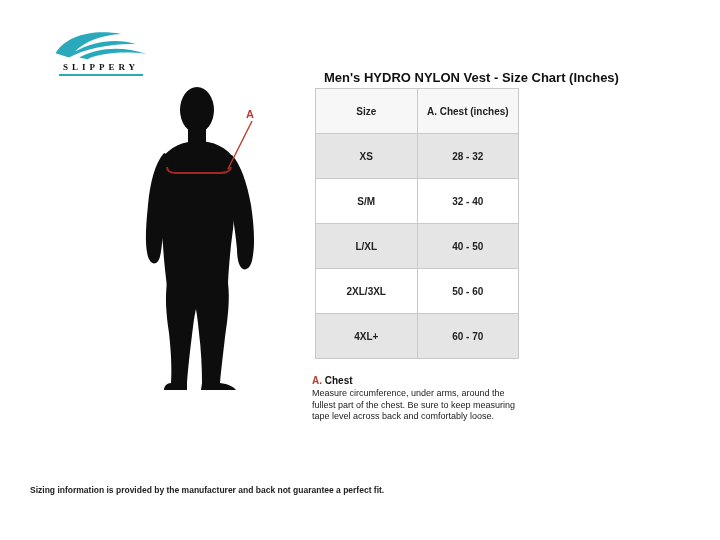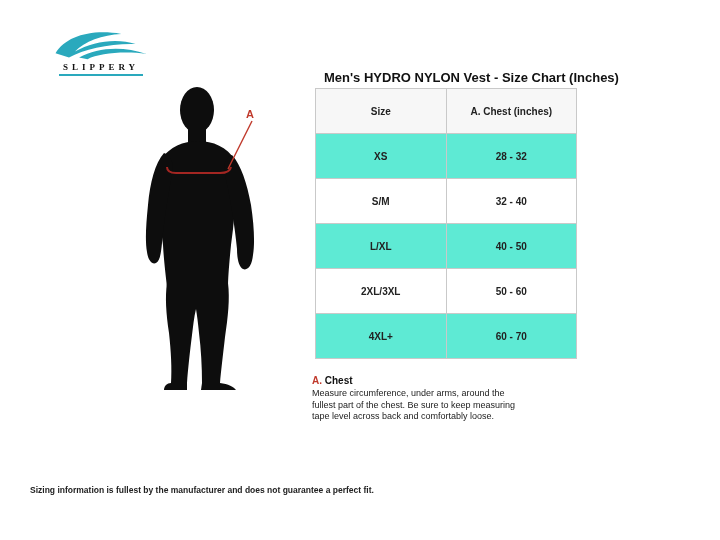--- a/index.html
+++ b/index.html
@@ -15,29 +15,29 @@
   
   .figure{position:absolute;left:140px;top:85px;width:120px;height:310px;}
   .fig-label{font-family:"Liberation Sans", sans-serif;font-size:11px;font-weight:bold;}
   
   .title{
     position:absolute;left:312px;top:58px;margin:12px;
     font-size:13px;font-weight:bold;color:#111;white-space:nowrap;
   }
   
   .size-table{
-    position:absolute;left:315px;top:88px;width:262px;
+    position:absolute;left:315px;top:88px;width:204px;
     border-collapse:collapse;table-layout:fixed;
   }
   .size-table th,.size-table td{
     border:1px solid #c9c9c9;text-align:center;vertical-align:middle;
     font-size:10px;font-weight:bold;color:#222;height:44px;padding:0;
   }
   .size-table th{background:#f7f7f7;}
-  .size-table tr.shade td{background:#5eead4;}
+  .size-table tr.shade td{background:#e5e5e5;}
   .size-table tr.plain td{background:#ffffff;}
   
   .howto{position:absolute;left:312px;top:375px;width:230px;}
   .howto-heading{margin:0;font-size:13px;font-weight:bold;color:#111;white-space:nowrap;}
   .measure-label{font-size:10px;font-weight:bold;color:#111;}
   .measure-label .red{color:#c0392b;}
   .measure-text{margin:2px 0 0;font-size:9px;line-height:1.3;color:#222;width:218px;}
   
   .disclaimer{position:absolute;left:30px;top:485px;font-size:8.5px;font-weight:bold;color:#222;line-height:1.4;}
 </style>
@@ -108,16 +108,16 @@
 
   <div class="howto">
     <div class="measure-label">
       <span class="red">A.</span>
       <span>Chest</span>
     </div>
     <p class="measure-text">Measure circumference, under arms, around the fullest part of the chest. Be sure to keep measuring tape level across back and comfortably loose.</p>
   </div>
 
   <div class="disclaimer">
-    <div>Sizing information is fullest by the manufacturer and does not guarantee a perfect fit.</div>
+    <div>Sizing information is provided by the manufacturer and back not guarantee a perfect fit.</div>
   </div>
 
 </div>
 
 </body></html>

